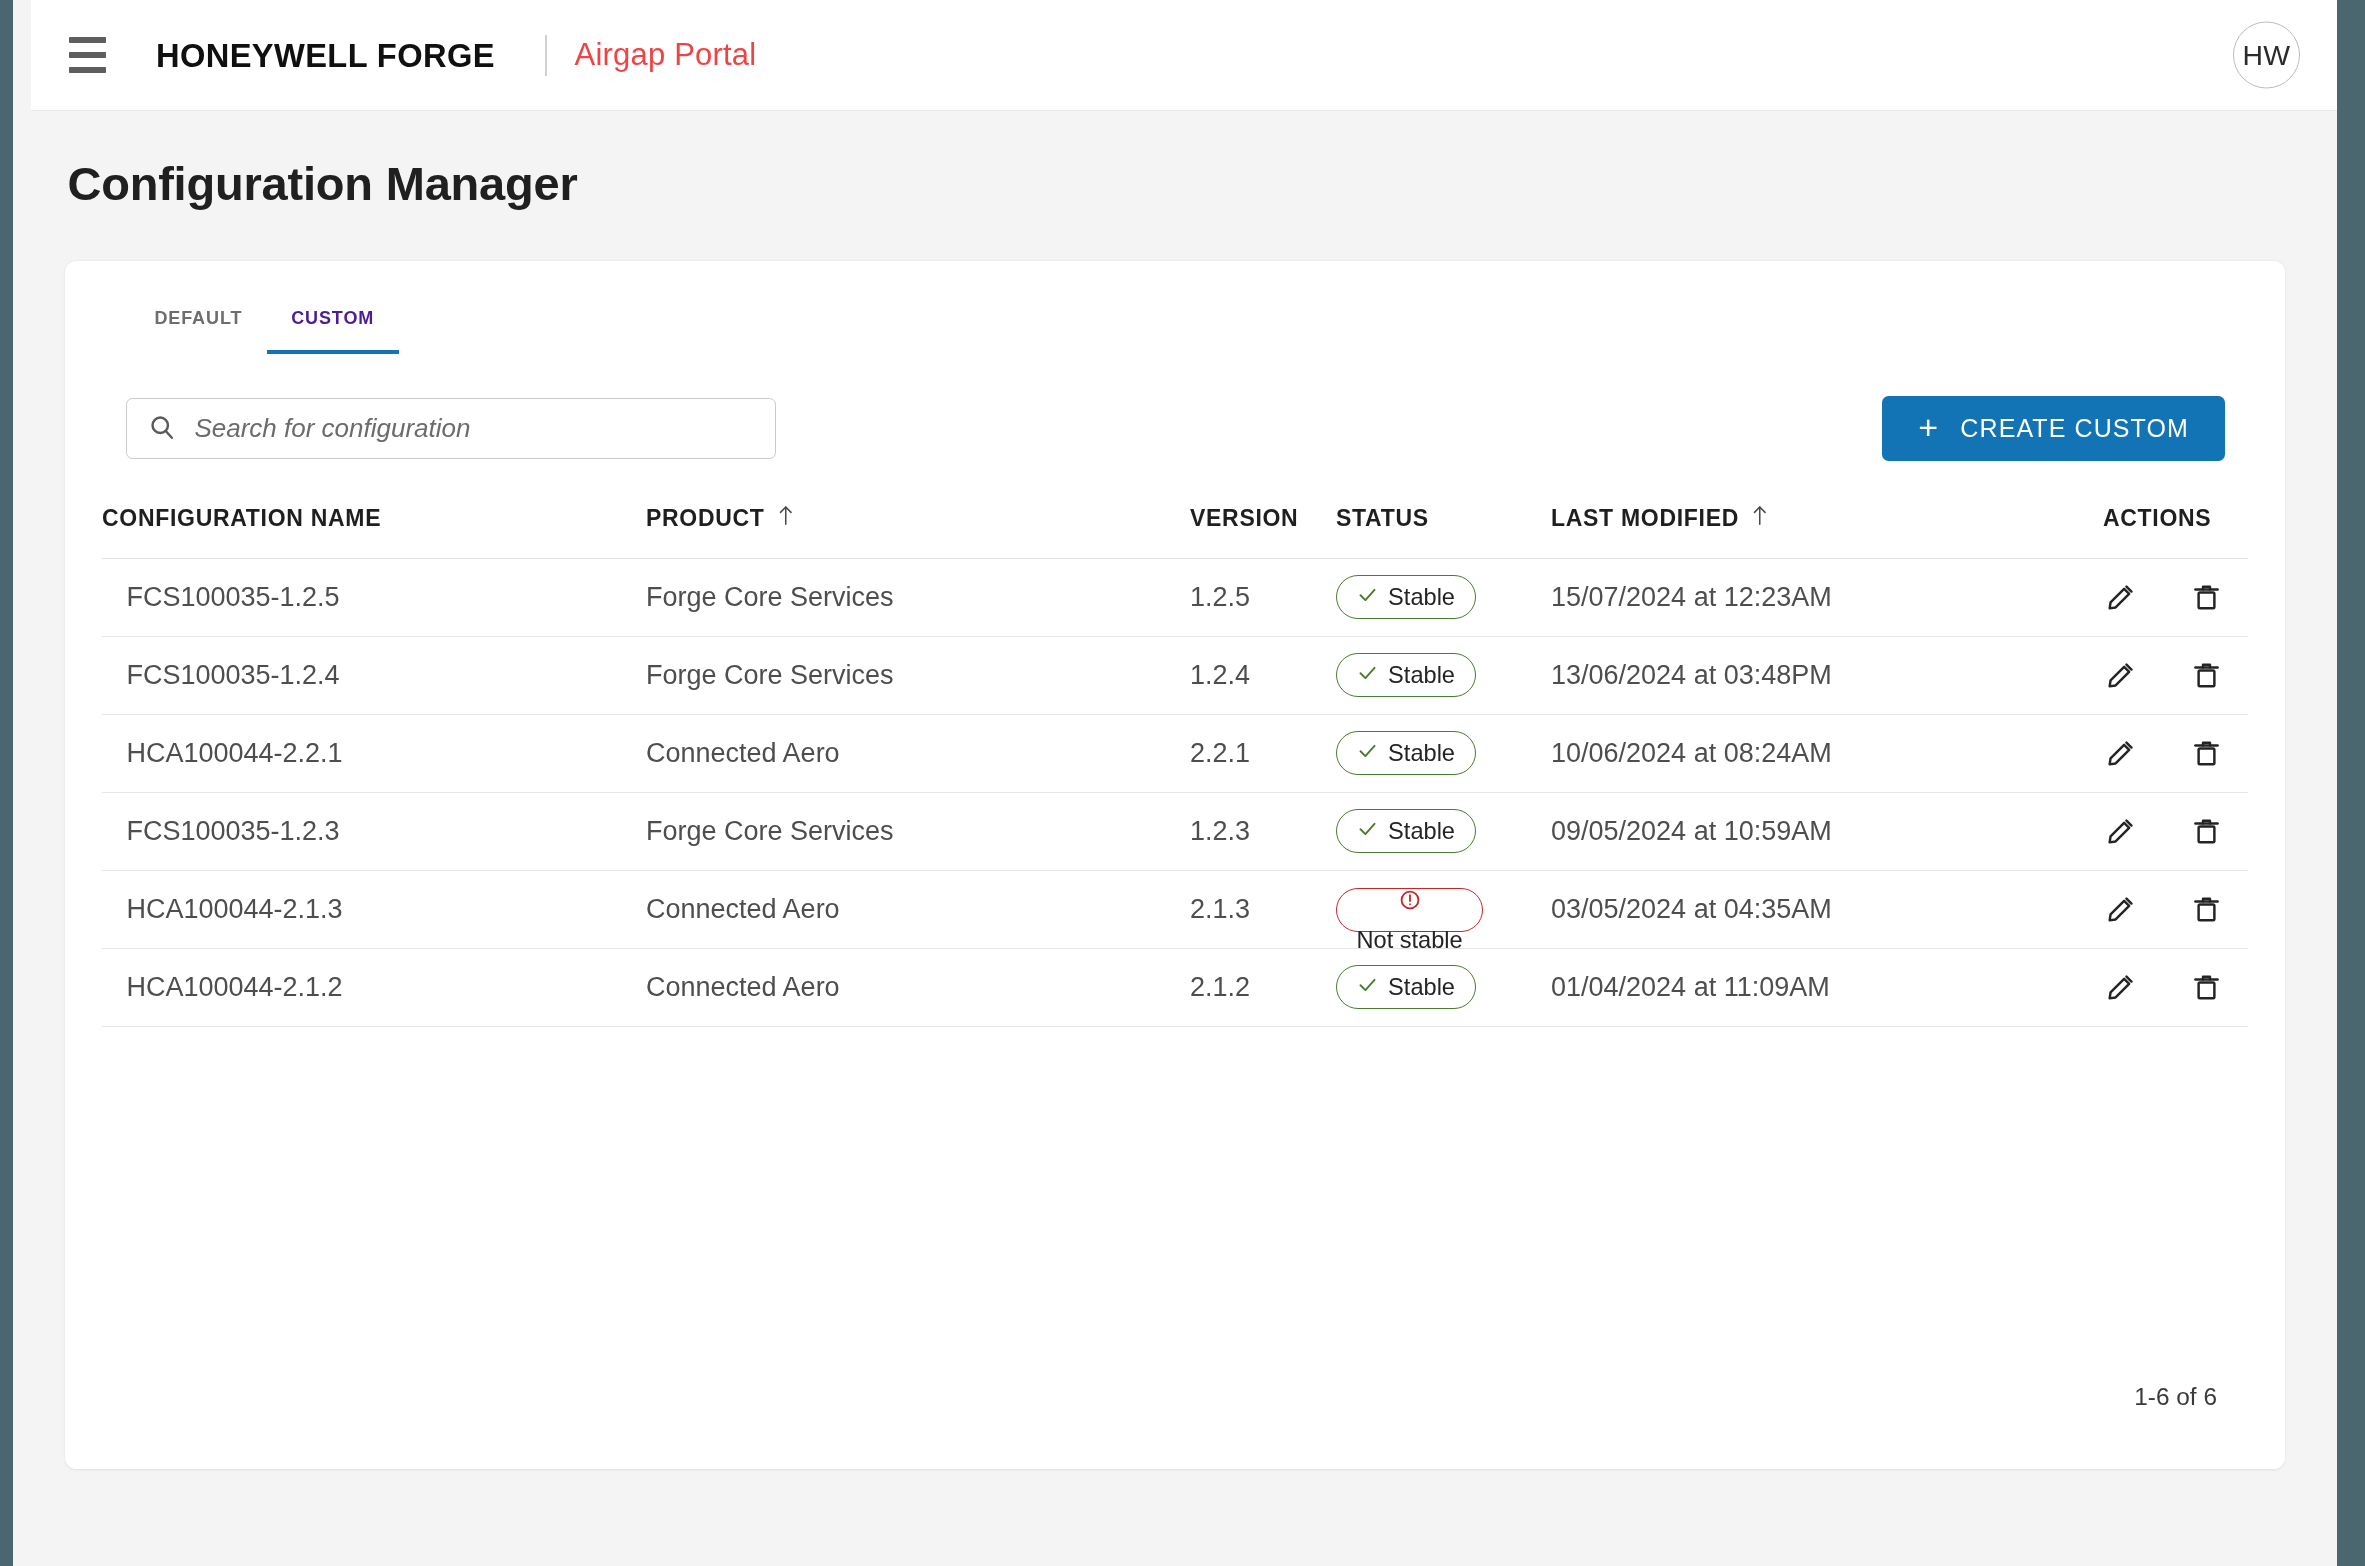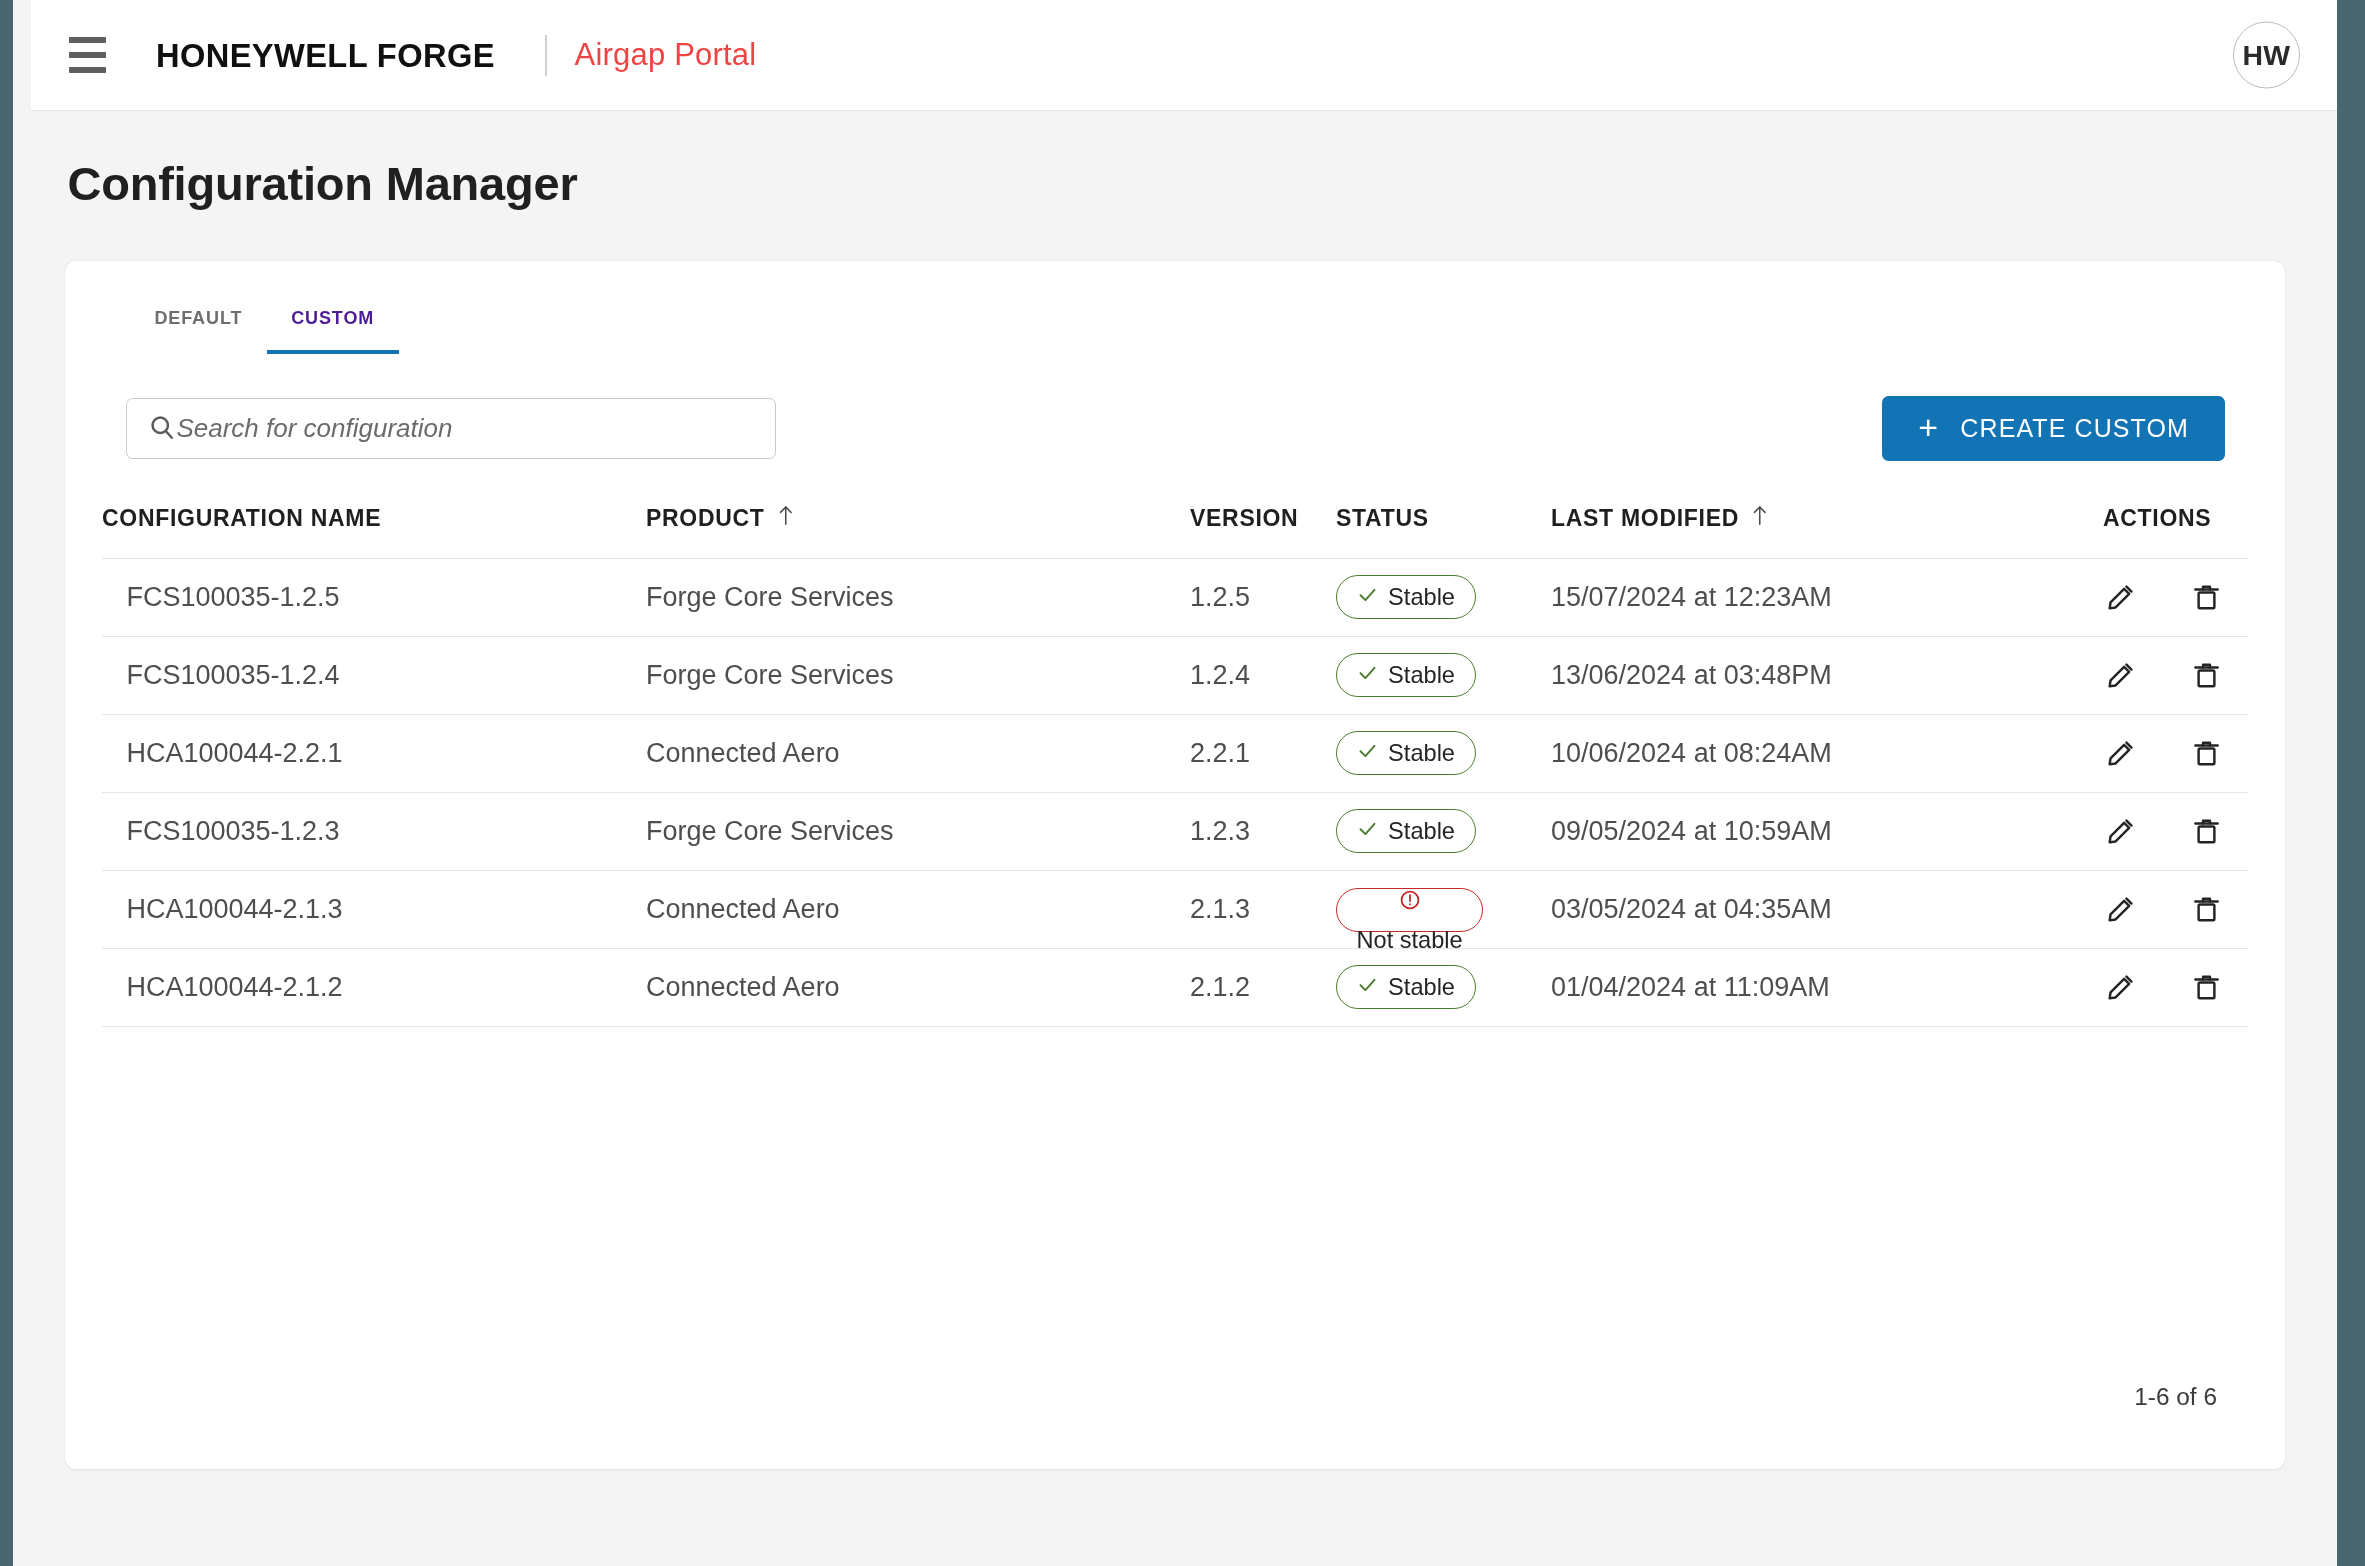--- a/index.html
+++ b/index.html
@@ -74,21 +74,21 @@
   }
   .avatar {
     position: absolute;
     right: 37px; top: 50%;
     transform: translateY(-50%);
     width: 67px; height: 67px;
     border-radius: 50%;
     border: 1.6px solid #bcbcbc;
     background: #ffffff;
     display: flex; align-items: center; justify-content: center;
-    font-size: 28.4px; font-weight: 700; color: #2b2b2b;
+    font-size: 28.4px; font-weight: 400; color: #2b2b2b;
     letter-spacing: 0.4px;
     cursor: pointer;
   }
 
   
   .page {
     padding: 0 52px;
   }
   .page-title {
     font-size: 47px;
@@ -142,20 +142,21 @@
     padding: 0 23px 0 24.4px;
   }
   .search-box {
     width: 650px;
     height: 61px;
     border: 1.6px solid #c9c9c9;
     border-radius: 6.5px;
     display: flex;
     align-items: center;
     padding: 0 21px;
+    gap: 18px;
     background: #fff;
     cursor: text;
   }
   .search-box svg { flex: 0 0 auto; }
   .search-input {
     border: none; outline: none;
     font-size: 26px;
     font-style: italic;
     color: #5d5d5d;
     width: 100%;

